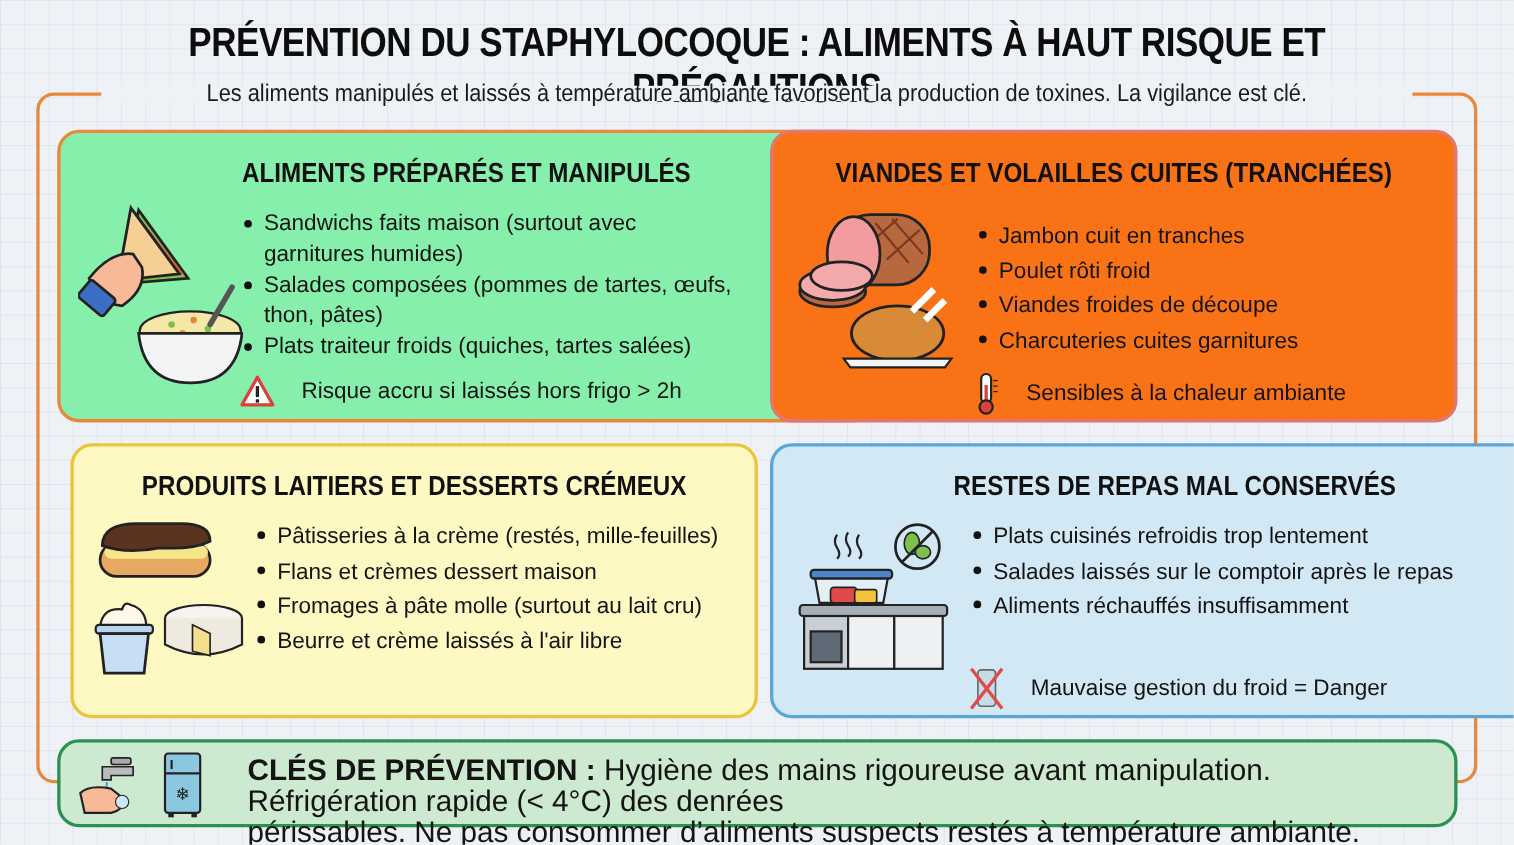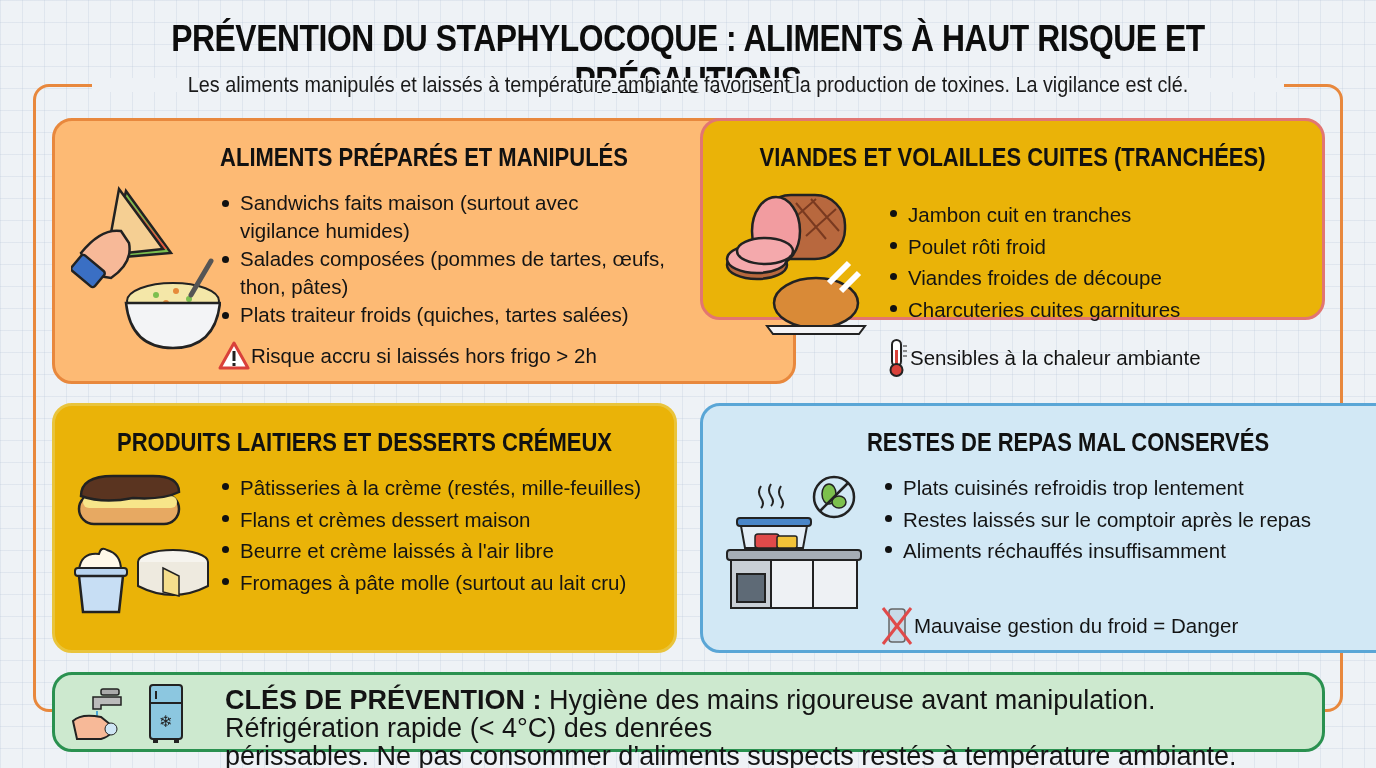--- a/index.html
+++ b/index.html
@@ -42,27 +42,27 @@
   }
   .card ul {
     position: absolute; list-style: none; font-size: 20.5px; line-height: 28px; color: #141414;
   }
   .card ul li { position: relative; padding-left: 20px; transform-origin: left; }
   .card ul li::before {
     content: ""; position: absolute; left: 2px; top: 11px; width: 7px; height: 7px;
     border-radius: 50%; background: #111;
   }
   .note {
-    position: absolute; display: flex; align-items: center; gap: 1px;
+    position: absolute; display: flex; align-items: center; gap: 24px;
     font-size: 20.5px; color: #141414;
   }
   .ico { position: absolute; }
-  .c1 { left: 52px; top: 118px; width: 744px; height: 266px; background: #fdba74; border-color: #e8883d; }
-  .c2 { left: 700px; top: 118px; width: 625px; height: 202px; background: #eab308; border-color: #e27672; }
-  .c3 { left: 52px; top: 403px; width: 625px; height: 250px; background: #eab308; border-color: #e9c43c; }
+  .c1 { left: 52px; top: 118px; width: 744px; height: 266px; background: #86efac; border-color: #e8883d; }
+  .c2 { left: 700px; top: 118px; width: 625px; height: 266px; background: #f97316; border-color: #e27672; }
+  .c3 { left: 64px; top: 403px; width: 625px; height: 250px; background: #fef9c3; border-color: #e9c43c; }
   .c4 { left: 700px; top: 403px; width: 736px; height: 250px; background: #d2e8f5; border-color: #5aa6d6; }
   .c5 {
     position: absolute; left: 52px; top: 672px; width: 1273px; height: 80px;
     background: #cde9cf; border: 3px solid #2a9150; border-radius: 20px;
   }
   .c5 .text {
     position: absolute; left: 170px; top: 11px; width: 1090px; font-size: 27px; line-height: 28px; color: #141414;
   }
   .c5 .text b { font-weight: bold; }
 </style>
@@ -86,21 +86,21 @@
     <ellipse cx="102" cy="118" rx="46" ry="18" fill="#f4e7a8" stroke="#222" stroke-width="2"></ellipse>
     <circle cx="85" cy="112" r="3" fill="#7cbf4f"></circle>
       <circle cx="105" cy="108" r="3" fill="#e68a3a"></circle>
       <circle cx="118" cy="116" r="3" fill="#7cbf4f"></circle>
       <circle cx="95" cy="120" r="3" fill="#e68a3a"></circle>
     <line x1="120" y1="112" x2="140" y2="78" stroke="#555" stroke-width="5" stroke-linecap="round"></line>
     <path d="M55,120 Q60,165 102,165 Q144,165 149,120 Z" fill="#f3f4f6" stroke="#222" stroke-width="2.5"></path>
   </svg>
   <ul style="left:165px;top:68px">
     <li>Sandwichs faits maison (surtout avec</li>
-    <li style="padding-left:20px">vigilance humides)</li>
+    <li style="padding-left:20px">garnitures humides)</li>
     <li>Salades composées (pommes de tartes, œufs,</li>
     <li>thon, pâtes)</li>
     <li>Plats traiteur froids (quiches, tartes salées)</li>
   </ul>
   <div class="note" style="left:163px;top:220px">
     <svg width="32" height="30" viewBox="0 0 32 30">
       <polygon points="16,2 30,27 2,27" fill="#fff" stroke="#d9413a" stroke-width="3" stroke-linejoin="round"></polygon>
       <rect x="14.5" y="10" width="3" height="10" fill="#222"></rect>
         <rect x="14.5" y="22" width="3" height="3" fill="#222"></rect>
     </svg>
@@ -155,22 +155,22 @@
     <path d="M8,32 L52,32 L48,68 L12,68 Z" fill="#c7def4" stroke="#222" stroke-width="2.5"></path>
   </svg>
   <svg class="ico" style="left:80px;top:140px" width="76" height="56" viewBox="0 0 76 56">
     <ellipse cx="38" cy="16" rx="35" ry="12" fill="#f6f4ee" stroke="#222" stroke-width="2"></ellipse>
     <path d="M3,16 L3,40 Q38,58 73,40 L73,16" fill="#eeeadf" stroke="#222" stroke-width="2"></path>
     <polygon points="28,22 44,30 44,50 28,46" fill="#f5de8c" stroke="#222" stroke-width="1.5"></polygon>
   </svg>
   <ul style="left:165px;top:66px;line-height:31.5px">
     <li>Pâtisseries à la crème (restés, mille-feuilles)</li>
     <li>Flans et crèmes dessert maison</li>
+    <li>Fromages à pâte molle (surtout au lait cru)</li>
     <li>Beurre et crème laissés à l'air libre</li>
-    <li>Fromages à pâte molle (surtout au lait cru)</li>
   </ul>
 </div>
 
 <div class="card c4">
   <h2>RESTES DE REPAS MAL CONSERVÉS</h2>
   <svg class="ico" style="left:22px;top:70px" width="140" height="135" viewBox="0 0 140 135">
     <path d="M36,10 Q32,16 36,22 Q40,28 36,32 M46,8 Q42,14 46,20 Q50,26 46,30 M56,10 Q52,16 56,22 Q60,28 56,32" stroke="#222" stroke-width="2" fill="none"></path>
     <rect x="12" y="42" width="74" height="8" rx="3" fill="#4a86c8" stroke="#222" stroke-width="2"></rect>
     <path d="M16,50 L82,50 L78,72 L20,72 Z" fill="#e4eef6" stroke="#222" stroke-width="2"></path>
     <rect x="30" y="58" width="24" height="14" rx="3" fill="#e04a4a" stroke="#222" stroke-width="1.5"></rect>
@@ -182,21 +182,21 @@
     <rect x="88" y="84" width="44" height="48" fill="#eef1f4" stroke="#222" stroke-width="2"></rect>
   </svg>
   <svg class="ico" style="left:108px;top:68px" width="46" height="46" viewBox="0 0 46 46">
     <circle cx="23" cy="23" r="20" fill="none" stroke="#222" stroke-width="2.5"></circle>
     <ellipse cx="18" cy="20" rx="7" ry="10" fill="#7cc04d" stroke="#222" stroke-width="1.5"></ellipse>
     <ellipse cx="28" cy="28" rx="7" ry="6" fill="#7cc04d" stroke="#222" stroke-width="1.5"></ellipse>
     <line x1="9" y1="37" x2="37" y2="9" stroke="#222" stroke-width="2.5"></line>
   </svg>
   <ul style="left:180px;top:66px;line-height:31.5px">
     <li>Plats cuisinés refroidis trop lentement</li>
-    <li>Restes laissés sur le comptoir après le repas</li>
+    <li>Salades laissés sur le comptoir après le repas</li>
     <li>Aliments réchauffés insuffisamment</li>
   </ul>
   <div class="note" style="left:178px;top:200px">
     <svg width="32" height="40" viewBox="0 0 32 40">
       <rect x="8" y="3" width="16" height="33" rx="3" fill="#c8dbe8" stroke="#666" stroke-width="1.5"></rect>
       <line x1="2" y1="2" x2="30" y2="38" stroke="#e04a4a" stroke-width="3"></line>
       <line x1="30" y1="2" x2="2" y2="38" stroke="#e04a4a" stroke-width="3"></line>
     </svg>
     <span>Mauvaise gestion du froid = Danger</span>
   </div>

